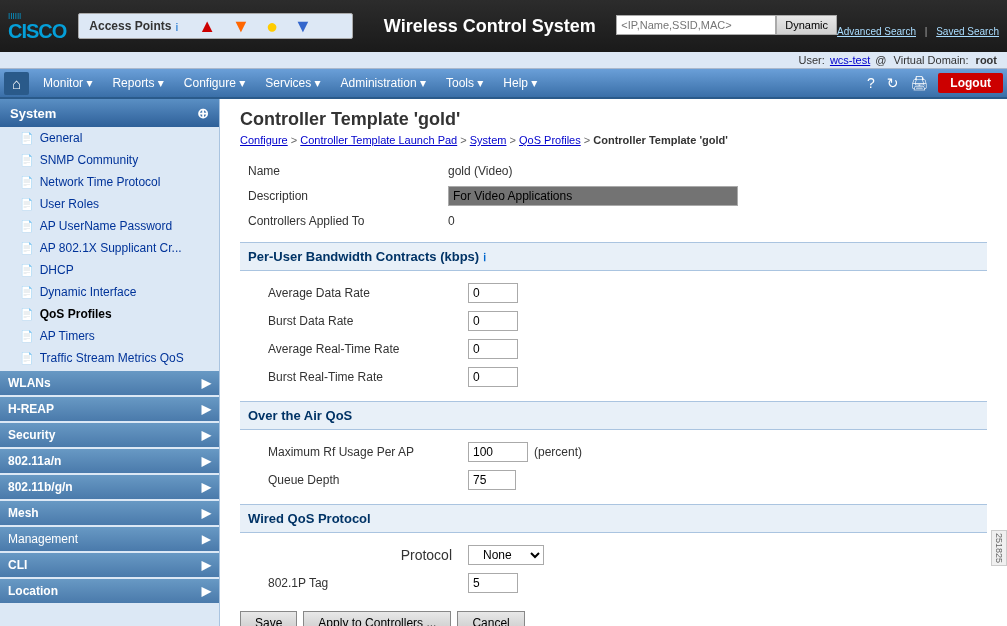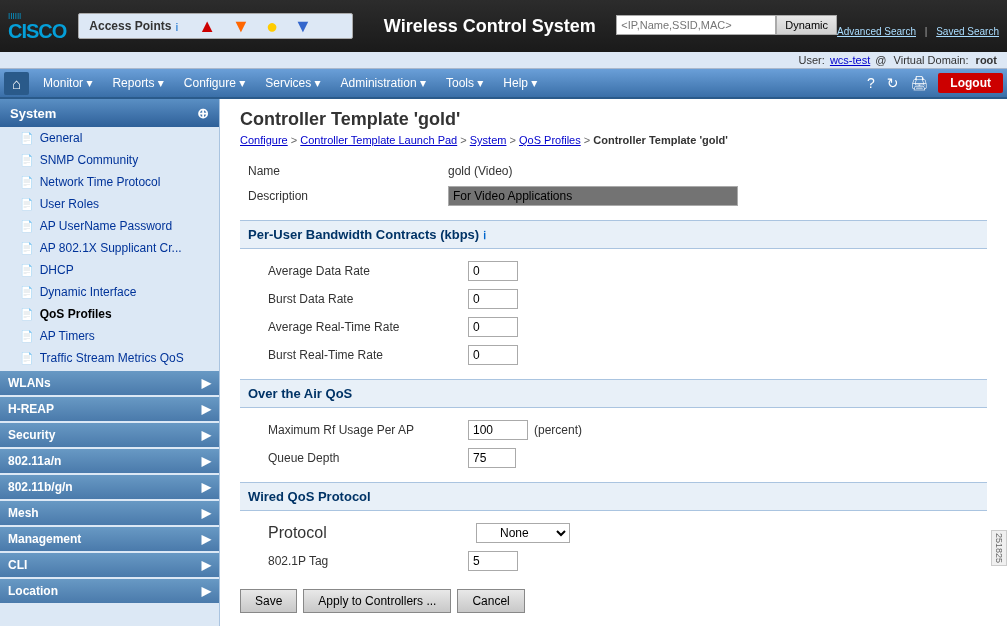--- a/index.html
+++ b/index.html
@@ -142,21 +142,21 @@
         <span>▶</span>
     </div>
     <div style="background:linear-gradient(to bottom,#6899c4,#4a7aab);color:#fff;padding:5px 8px;font-size:12px;font-weight:bold;cursor:pointer;display:flex;justify-content:space-between;align-items:center;margin-top:2px;">
       <span>802.11b/g/n</span>
         <span>▶</span>
     </div>
     <div style="background:linear-gradient(to bottom,#6899c4,#4a7aab);color:#fff;padding:5px 8px;font-size:12px;font-weight:bold;cursor:pointer;display:flex;justify-content:space-between;align-items:center;margin-top:2px;">
       <span>Mesh</span>
         <span>▶</span>
     </div>
-    <div style="background:linear-gradient(to bottom,#6899c4,#4a7aab);color:#fff;padding:5px 8px;font-size:12px;font-weight:bold;cursor:pointer;display:flex;justify-content:space-between;align-items:center;margin-top:2px;">
+    <div style="background:linear-gradient(to bottom,#6899c4,#4a7aab);color:#fff;padding:5px 8px;font-size:12px;font-weight:normal;cursor:pointer;display:flex;justify-content:space-between;align-items:center;margin-top:2px;">
       <span>Management</span>
         <span>▶</span>
     </div>
     <div style="background:linear-gradient(to bottom,#6899c4,#4a7aab);color:#fff;padding:5px 8px;font-size:12px;font-weight:bold;cursor:pointer;display:flex;justify-content:space-between;align-items:center;margin-top:2px;">
       <span>CLI</span>
         <span>▶</span>
     </div>
     <div style="background:linear-gradient(to bottom,#6899c4,#4a7aab);color:#fff;padding:5px 8px;font-size:12px;font-weight:bold;cursor:pointer;display:flex;justify-content:space-between;align-items:center;margin-top:2px;">
       <span>Location</span>
         <span>▶</span>
@@ -182,20 +182,24 @@
           <tr>
         <td style="width:200px;padding:4px 8px;font-size:12px;">Name</td>
         <td style="padding:4px 8px;font-size:12px;">gold (Video)</td>
       </tr>
       <tr>
         <td style="padding:4px 8px;font-size:12px;vertical-align:middle;">Description</td>
         <td style="padding:4px 8px;">
           <input type="text" value="For Video Applications" style="border: 1px solid rgb(170, 170, 170); padding: 2px 4px; font-size: 12px; width: 290px; background: #737373;">
         </td>
       </tr>
+      <tr>
+        <td style="padding:4px 8px;font-size:12px;">Controllers Applied To</td>
+        <td style="padding:4px 8px;font-size:12px;">0</td>
+      </tr>
     </tbody>
       </table>
 
     <div style="background:#e8f0f8;border-top:1px solid #aac4e0;border-bottom:1px solid #aac4e0;padding:6px 8px;font-size:13px;font-weight:bold;color:#003366;margin:10px 0 8px 0;display:flex;align-items:center;">
       <span>Per-User Bandwidth Contracts (kbps)</span>
       <span style="color:#0066cc;font-size:11px;cursor:pointer;margin-left:4px;">ℹ</span>
     </div>
     <table style="border-collapse:collapse;width:100%;margin-bottom:4px;padding-left:20px;">
       <tbody>
           <tr>
@@ -245,23 +249,23 @@
       </tr>
     </tbody>
       </table>
 
     <div style="background:#e8f0f8;border-top:1px solid #aac4e0;border-bottom:1px solid #aac4e0;padding:6px 8px;font-size:13px;font-weight:bold;color:#003366;margin:10px 0 8px 0;">
       <span>Wired QoS Protocol</span>
     </div>
     <table style="border-collapse:collapse;width:100%;margin-bottom:4px;">
       <tbody>
           <tr>
-        <td style="width:220px;padding:4px 8px 4px 28px;font-size:16px;">Protocol</td>
-        <td style="padding:4px 8px;">
-          <select style="border:1px solid #aaa;padding:1px 19px;font-size:12px;background:#fff;margin-left:8px;">
+        <td style="width:220px;padding:4px 8px 4px 28px;font-size:14px;text-align:right;">Protocol</td>
+        <td style="padding:4px 8px;">
+          <select style="border:1px solid #aaa;padding:1px 10px;font-size:12px;background:#fff;">
             <option>None</option>
             <option>Dot1p</option>
             <option>DSCP</option>
           </select>
         </td>
       </tr>
       <tr>
         <td style="width:220px;padding:4px 8px 4px 28px;font-size:12px;">802.1P Tag</td>
         <td style="padding:4px 8px;">
           <input type="text" value="5" style="border: 1px solid rgb(170, 170, 170); padding: 2px 4px; font-size: 12px; width: 50px; background: rgb(255, 255, 255);">

